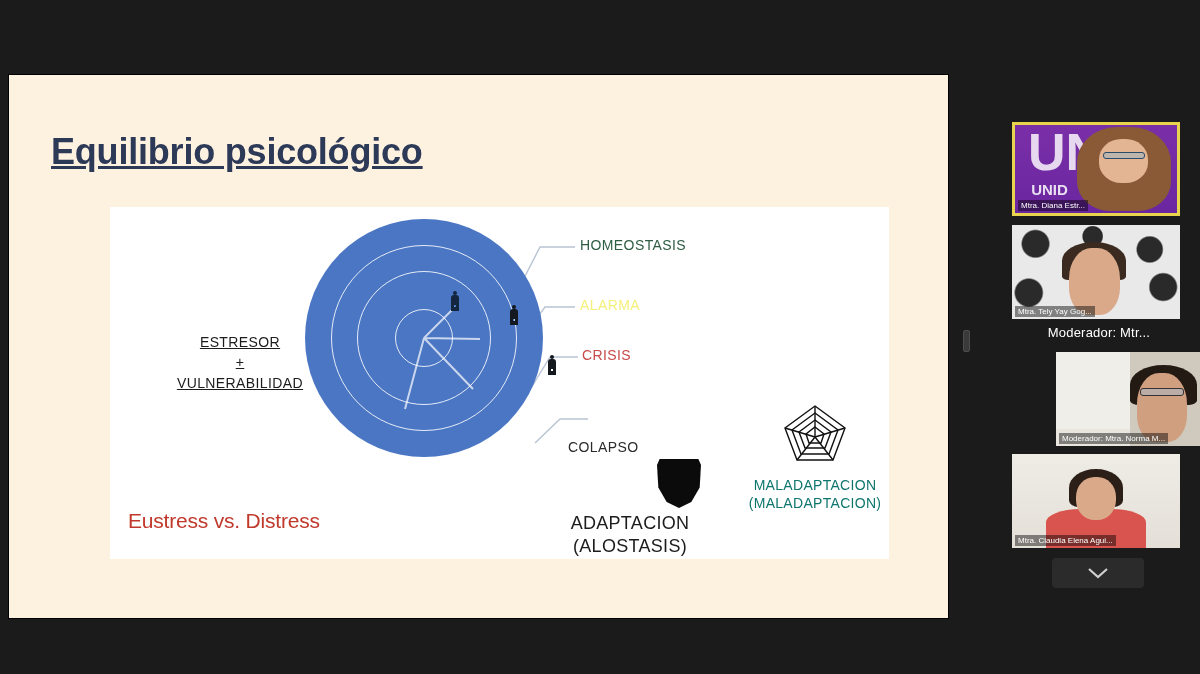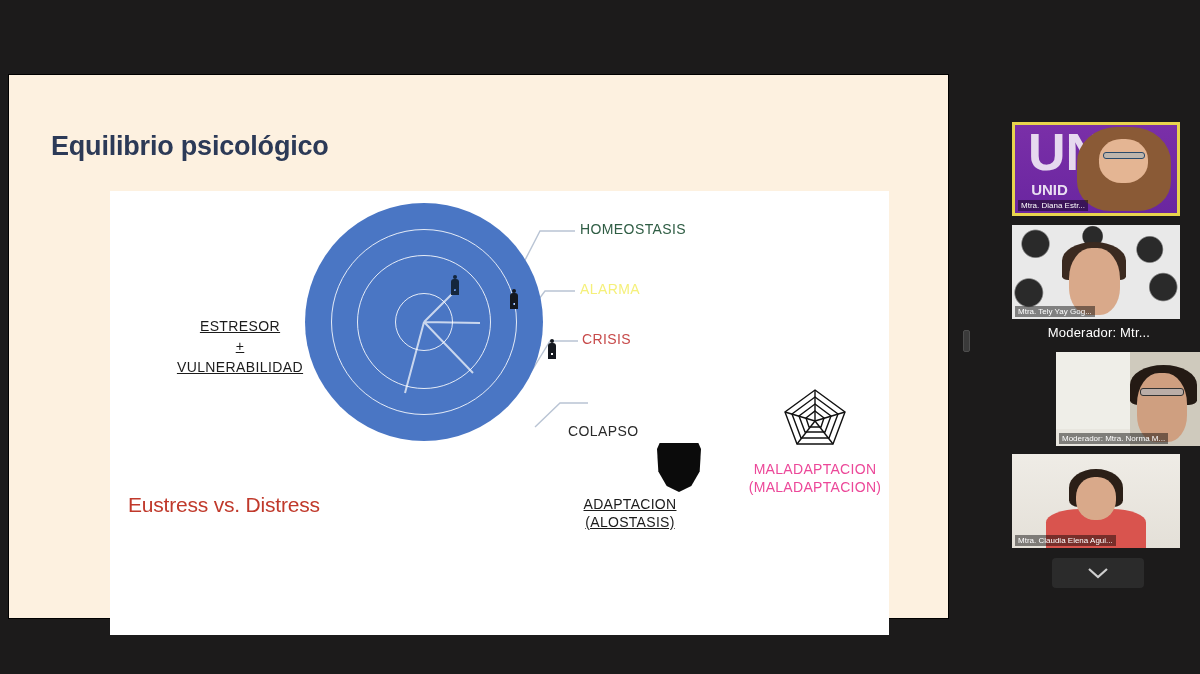--- a/index.html
+++ b/index.html
@@ -11,27 +11,28 @@
   #root{ position:relative; width:1200px; height:674px; background:#1c1b1b; }
 
   
   .slide{
     position:absolute; left:8px; top:74px; width:941px; height:545px;
     background:#fdf1e0;
     border:1px solid #000;
   }
   .slide-title{
     position:absolute; left:42px; top:56px;
-    font-size:27px; font-weight:bold; color:#2c3a57;
+    font-size:36px; font-weight:bold; color:#2c3a57;
     letter-spacing:-0.2px;
+    text-decoration:underline;
   }
 
   
   .canvas{
-    position:absolute; left:101px; top:116px; width:779px; height:444px;
+    position:absolute; left:101px; top:132px; width:779px; height:352px;
     background:#ffffff;
   }
 
   
   .target{
     position:absolute; left:195px; top:12px; width:238px; height:238px;
   }
   .disc{
     position:absolute; inset:0; border-radius:50%;
     background:#4a76c4;
@@ -71,27 +72,26 @@
 
   
   .lbl{ position:absolute; font-size:14px; letter-spacing:.4px; white-space:nowrap; }
   .lbl-homeostasis{ left:470px; top:30px; color:#2f5d44; }
   .lbl-alarma{ left:470px; top:90px; color:#f5f07a; }
   .lbl-crisis{ left:472px; top:140px; color:#c74a4a; }
   .lbl-colapso{ left:458px; top:232px; color:#2a2a2a; }
 
   .lbl-adaptacion{
     position:absolute; left:430px; top:305px; width:180px;
-    text-align:center; font-size:14px; color:#1c1c1c; line-height:1.28;
+    text-align:center; font-size:18px; color:#1c1c1c; line-height:1.28;
     letter-spacing:.3px;
-    text-decoration:underline;
   }
   .lbl-maladaptacion{
     position:absolute; left:600px; top:270px; width:210px;
-    text-align:center; font-size:14px; color:#ec4899; line-height:1.28;
+    text-align:center; font-size:14px; color:#0f766e; line-height:1.28;
     letter-spacing:.3px;
   }
 
   .lbl-estresor{
     position:absolute; left:30px; top:125px; width:200px;
     text-align:center; font-size:14px; color:#1c1c1c; line-height:1.45;
     letter-spacing:.4px;
     text-decoration:underline;
   }
 

